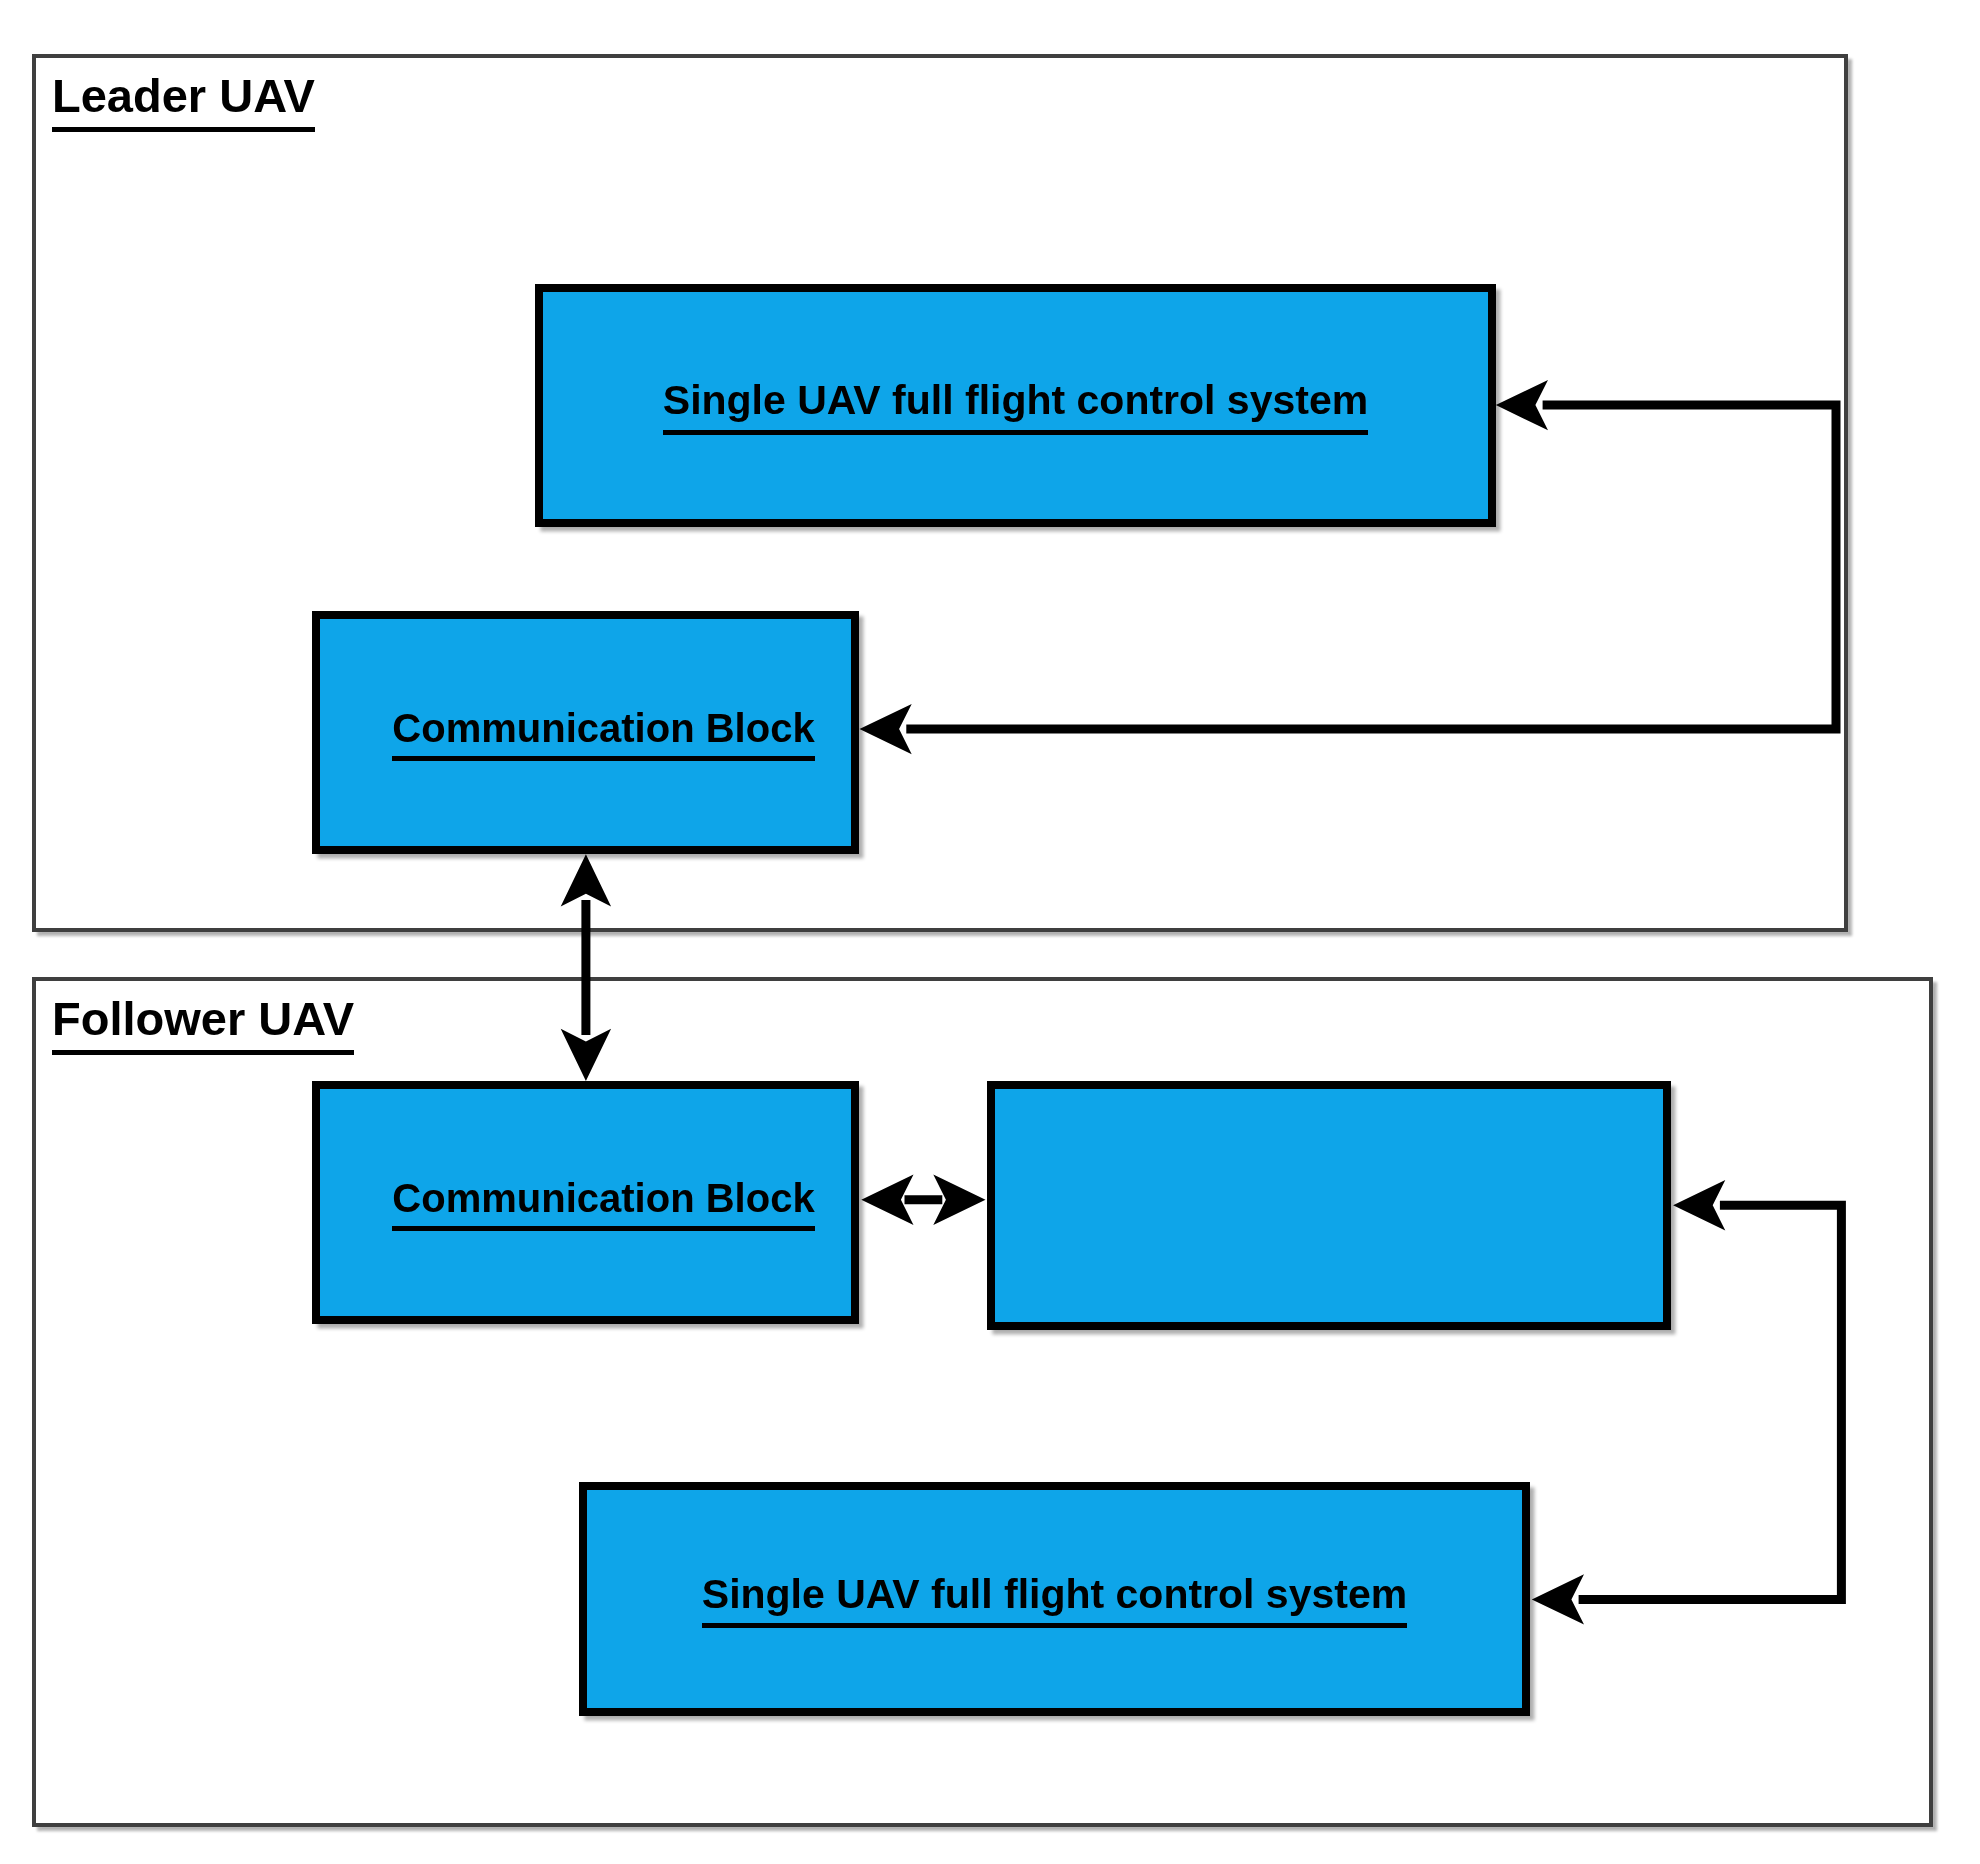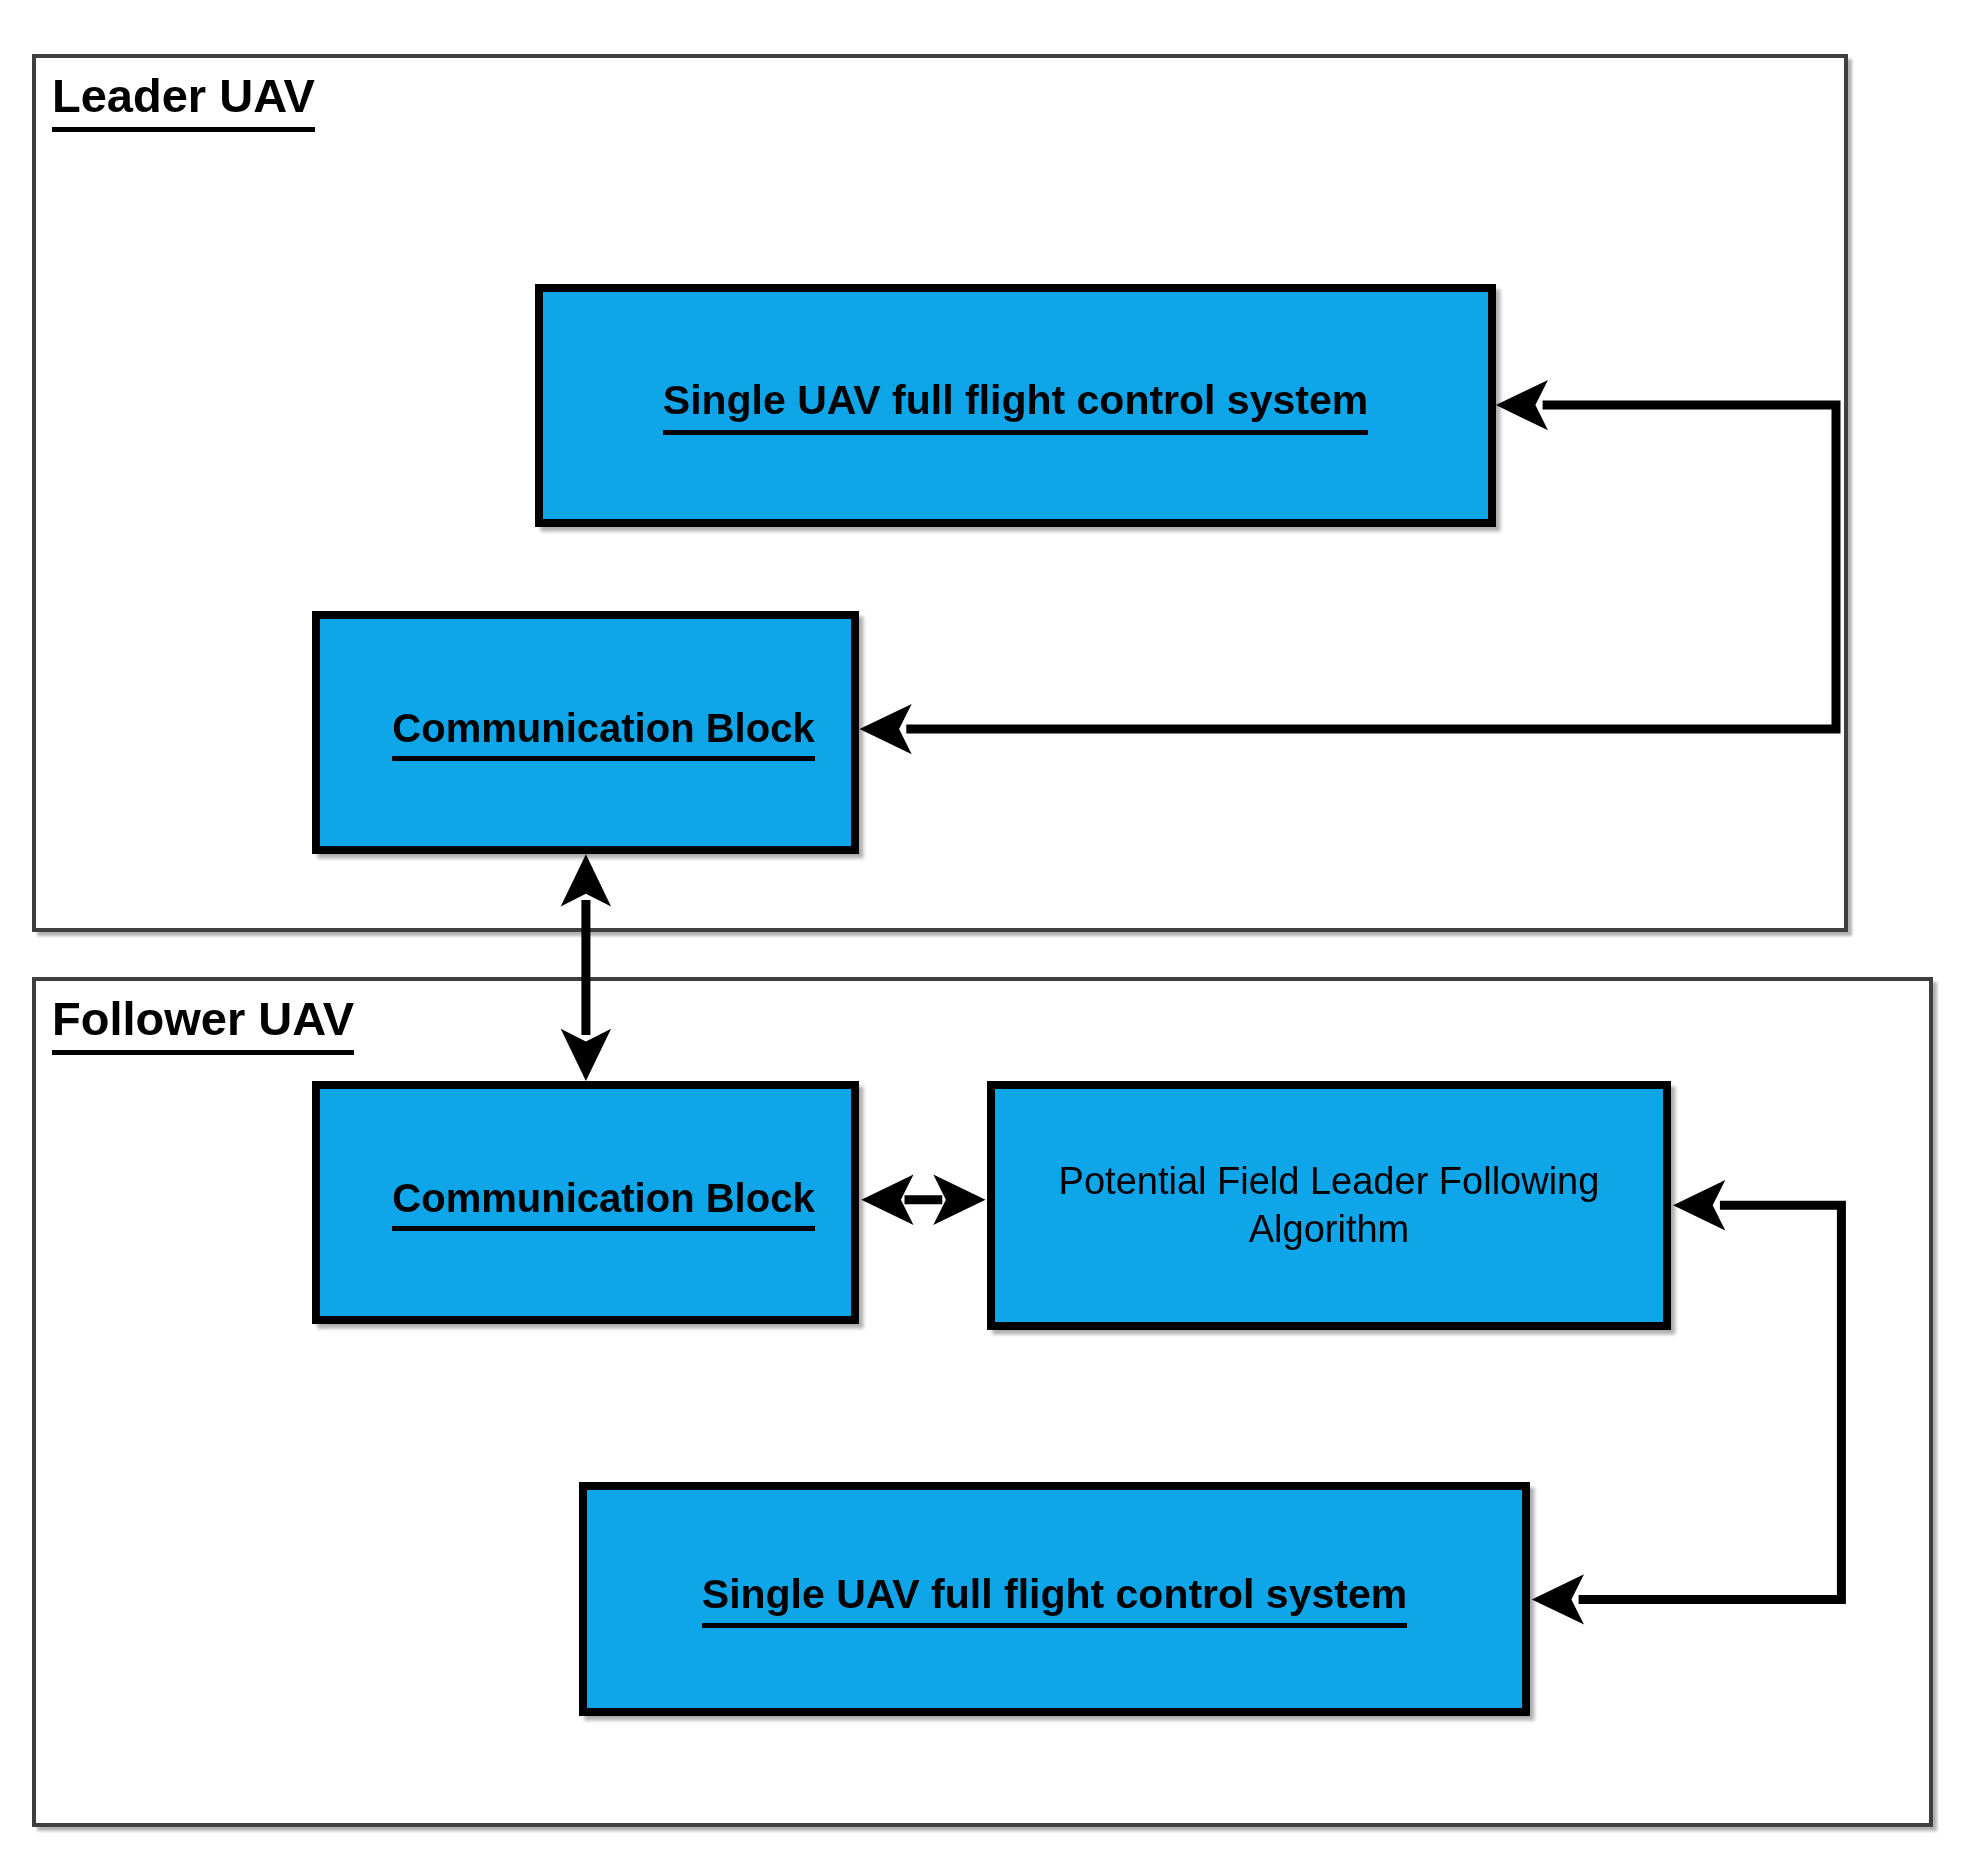--- a/index.html
+++ b/index.html
@@ -116,21 +116,20 @@
     </div>
   </div>
 
   <div class="block" style="left:312px; top:1081px; width:547px; height:243px;">
     <div class="block-label small">
       <span class="u">Communication Block</span>
     </div>
   </div>
 
   <div class="block" style="left:987px; top:1081px; width:684px; height:249px;">
-    <div class="ffc-subtitle">Potential Field Leader Following Algorithm</div>
   </div>
 
   <div class="block" style="left:579px; top:1482px; width:951px; height:234px;">
     <div class="block-label">
       <span class="u">Single UAV full flight control system</span>
     </div>
   </div>
 
   <svg class="connectors" width="1980" height="1865" viewBox="0 0 2200 2072">
 

